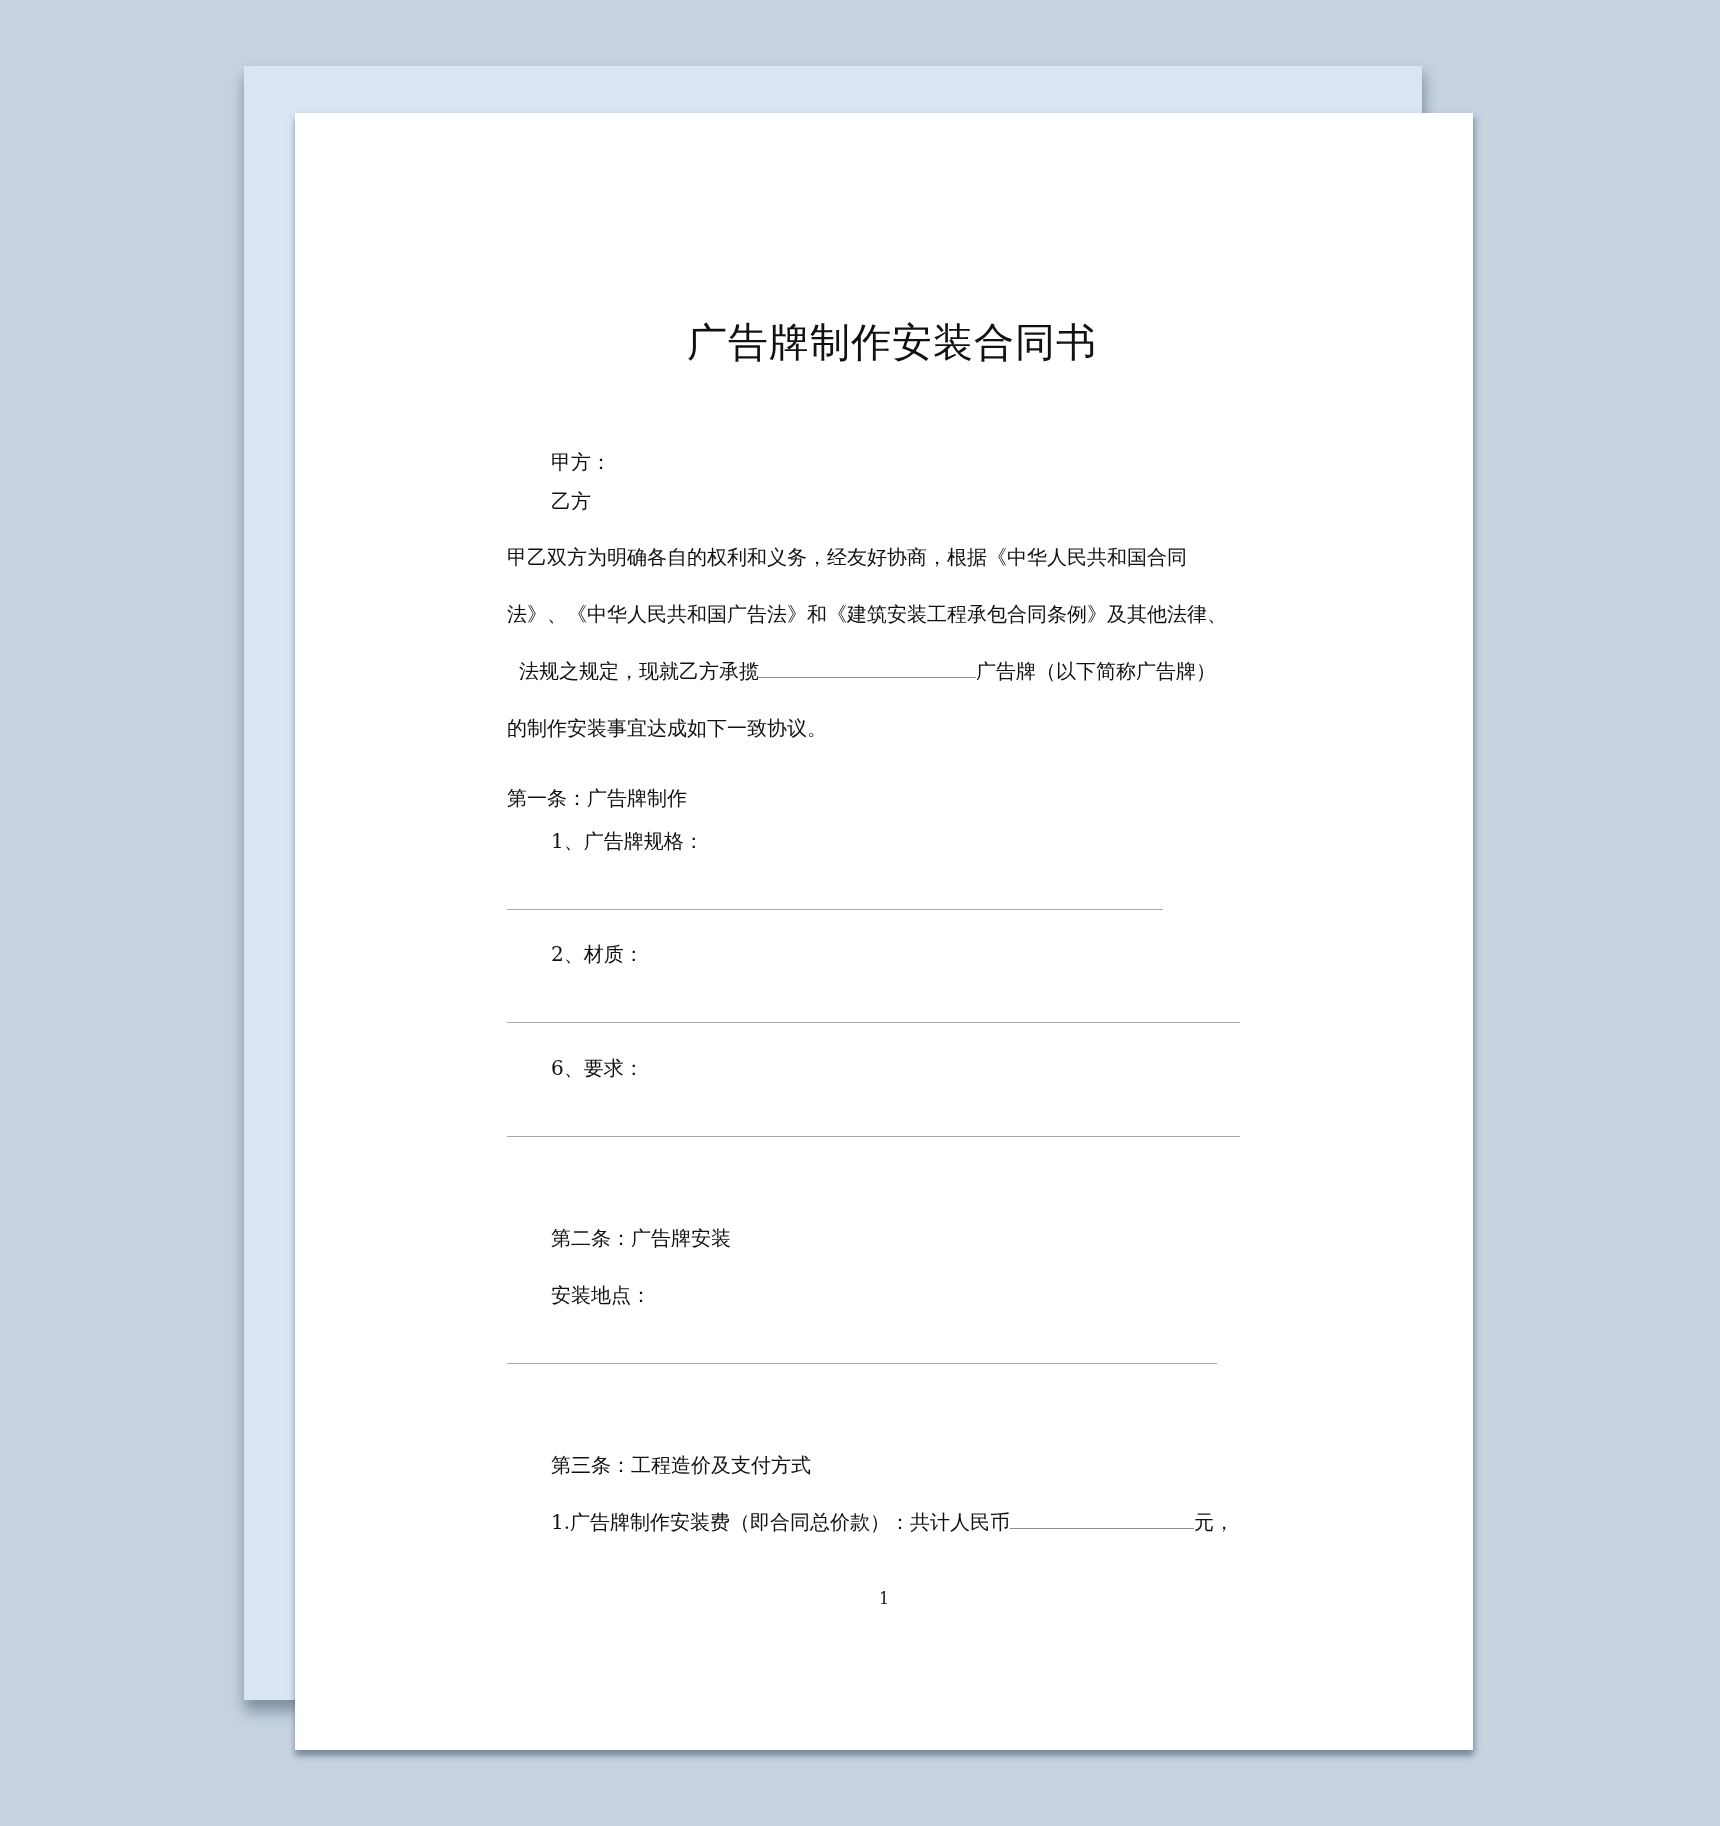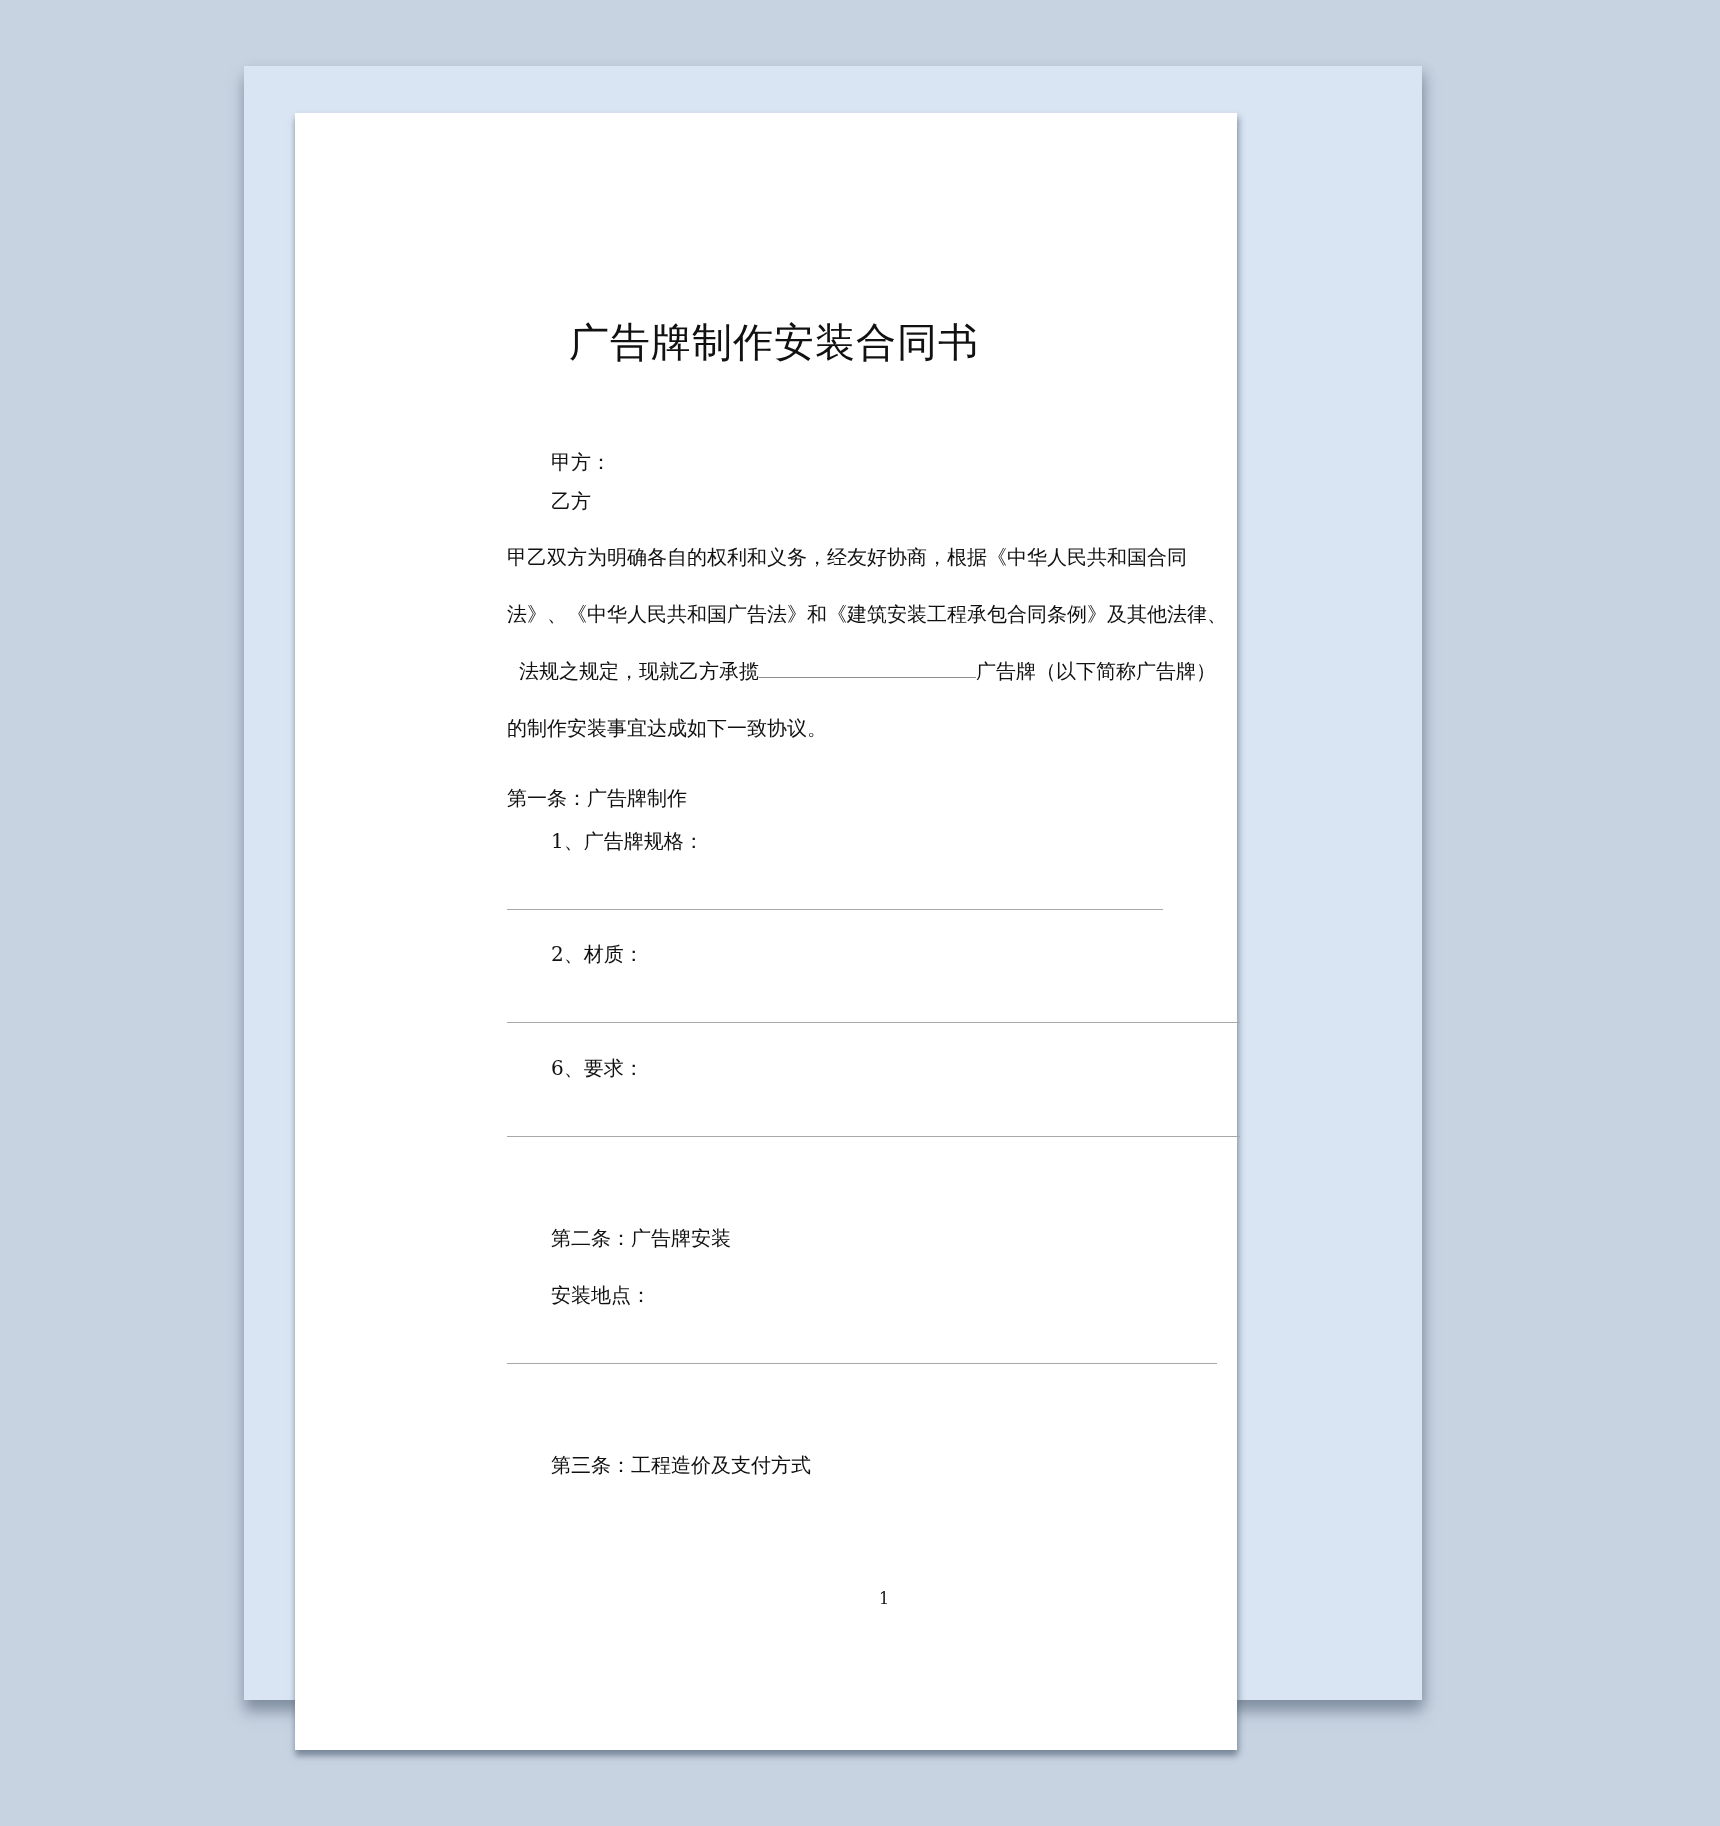--- a/index.html
+++ b/index.html
@@ -14,21 +14,21 @@
   .back-page {
     position: absolute;
     left: 244px; top: 66px;
     width: 1178px; height: 1634px;
     background: #dae5f3;
     box-shadow: 0 12px 14px rgba(90,105,125,0.55), 4px 4px 10px rgba(90,105,125,0.25);
   }
   .front-page {
     position: absolute;
     left: 295px; top: 113px;
-    width: 942px; height: 1637px;
+    width: 1178px; height: 1637px;
     background: #ffffff;
     box-shadow: 0 6px 6px rgba(90,105,125,0.6), 3px 3px 6px rgba(90,105,125,0.3);
   }
   .abs { position: absolute; white-space: nowrap; }
   .title {
     left: 0; width: 100%; text-align: center;
     top: 202px;
     font-size: 40px; letter-spacing: 1px;
     transform: translateX(8px);
   }
@@ -69,15 +69,18 @@
   <div class="rule" style="left:212px; top:909px; width:733px;"></div>
 
   <div class="abs line" style="left:256px; top:943px;">6、要求：</div>
   <div class="rule" style="left:212px; top:1023px; width:733px;"></div>
 
   <div class="abs line" style="left:256px; top:1113px;">第二条：广告牌安装</div>
   <div class="abs line" style="left:256px; top:1170px;">安装地点：</div>
   <div class="rule" style="left:212px; top:1250px; width:710px;"></div>
 
   <div class="abs line" style="left:256px; top:1340px;">第三条：工程造价及支付方式</div>
+  <div class="abs line" style="left:256px; top:1397px;">
+    <span>1.广告牌制作安装费（即合同总价款）：共计人民币</span><span class="blank" style="width:184px;"></span><span>元，</span>
+  </div>
 
   <div class="abs pagenum" style="left:584px; top:1476px;">1</div>
 </div>
 
 </body></html>

